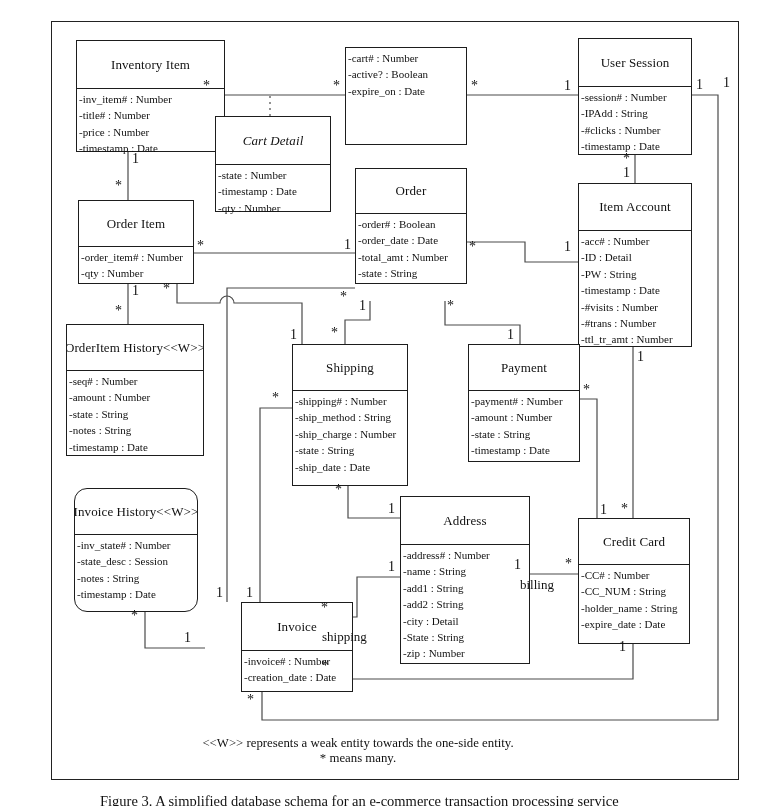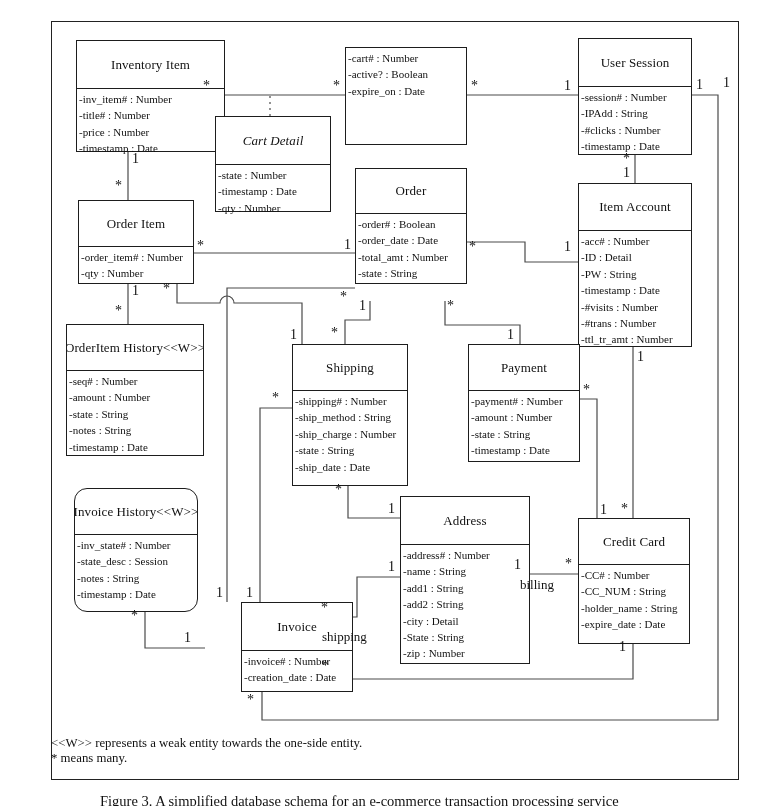--- a/index.html
+++ b/index.html
@@ -21,21 +21,21 @@
   .eattrs{padding:2px 1px 0 2px;}
   .attr{
     font-size:11px;line-height:16.4px;white-space:nowrap;overflow:hidden;
   }
   .lbl{
     position:absolute;z-index:3;font-size:14px;line-height:13px;
     font-family:"Liberation Serif","DejaVu Serif",serif;color:#111;
   }
   .lbl.assoc{font-size:13px;}
   #notes{
-    position:absolute;z-index:3;font-size:12.8px;line-height:15px;color:#111;
+    position:absolute;z-index:3;text-align:center;font-size:12.8px;line-height:15px;color:#111;
   }
   #figcaption{
     position:absolute;z-index:3;font-size:14.5px;color:#111;white-space:nowrap;
   }
 </style>
 </head>
 <body>
 
 <div id="canvas">
   <div id="frame" style="left: 51px; top: 21px; width: 686px; height: 757px;"></div>

